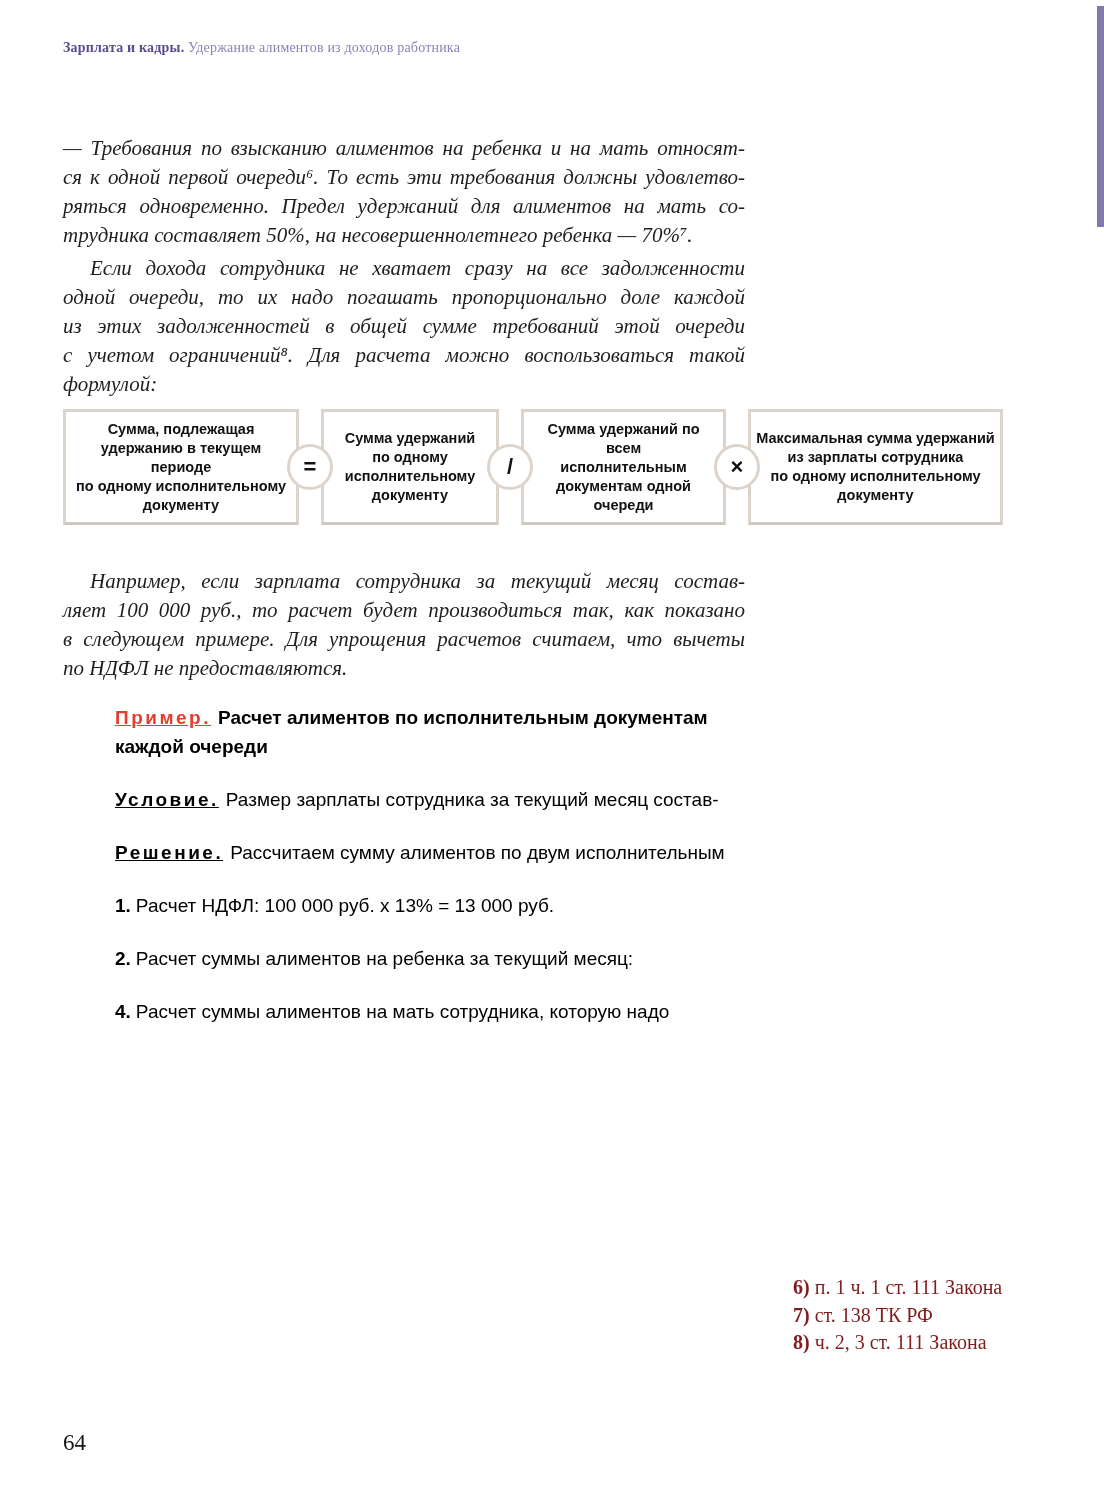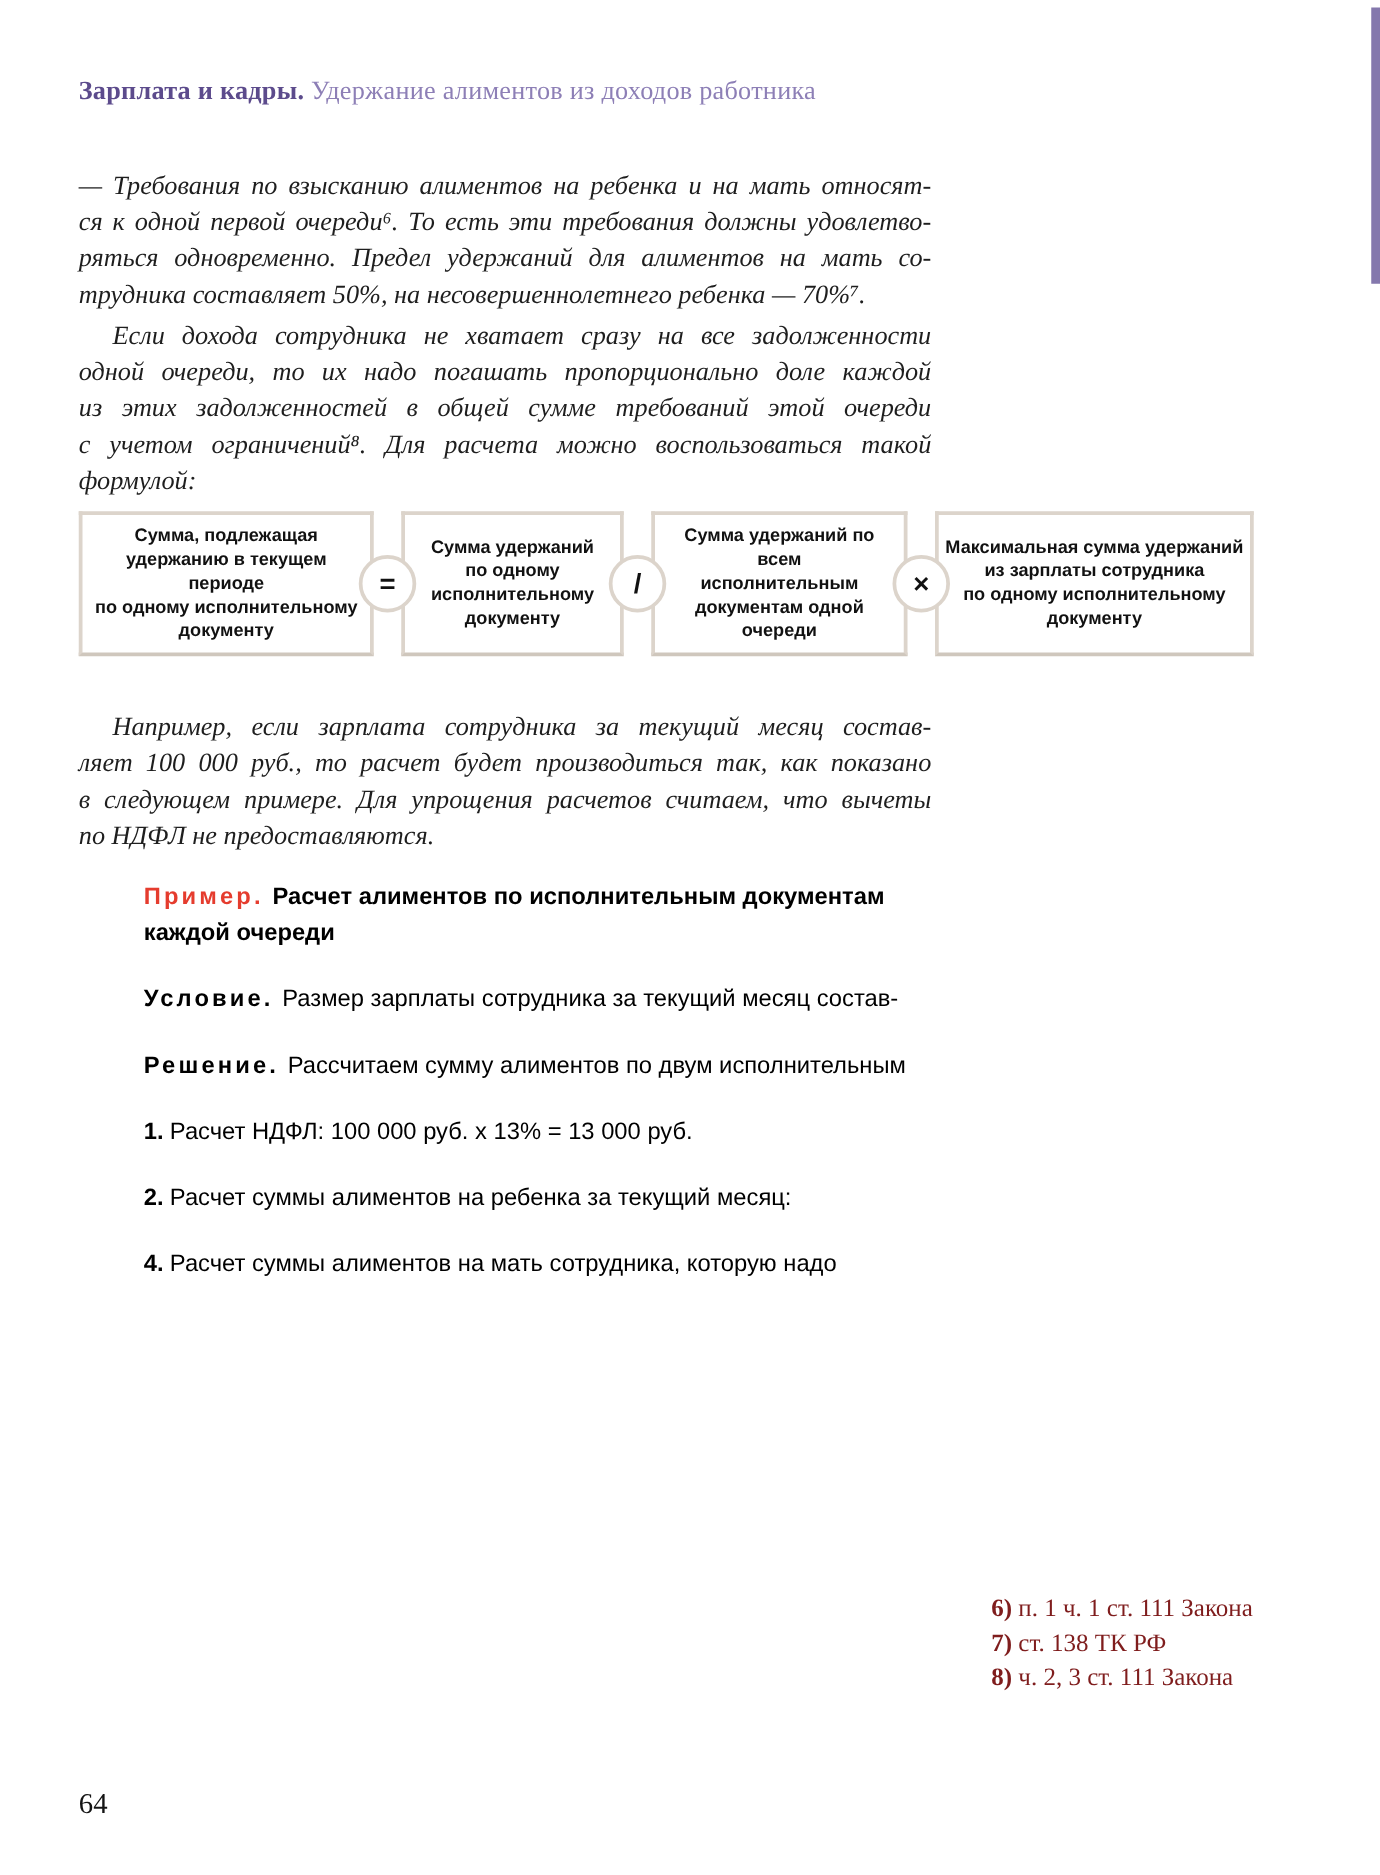--- a/index.html
+++ b/index.html
@@ -10,21 +10,21 @@
     --box-border:#dcd4cb;
     --ink:#1e1e1e;
   }
   html,body{margin:0;padding:0;background:#ffffff;}
   .page{
     position:relative;width:1104px;height:1500px;margin:0 auto;
     background:#ffffff;overflow:hidden;
     font-family:"Liberation Serif", serif;color:var(--ink);
   }
   
-  .hdr{position:absolute;left:63px;top:60px;font-size:21px;letter-spacing:.2px;white-space:nowrap;}
+  .hdr{position:absolute;left:63px;top:40px;font-size:14px;letter-spacing:.2px;white-space:nowrap;}
   .hdr .h-bold{font-weight:bold;color:var(--purple-dark);}
   .hdr .h-light{color:var(--purple-light);}
   .edge-bar{position:absolute;right:0;top:6px;width:7px;height:221px;background:var(--purple-bar);}
   
   .intro{position:absolute;left:63px;top:134px;width:682px;font-size:21px;line-height:29px;}
   .para{margin:0 0 4px 0;}
   .just .tline{text-align:justify;text-align-last:justify;font-style:italic;}
   .just .tline:last-child{text-align-last:left;}
   .ind-first .tline:first-child{text-indent:27px;}
   .para3{position:absolute;left:63px;top:567px;width:682px;font-size:21px;line-height:29px;}
@@ -42,21 +42,21 @@
     width:46px;height:46px;border-radius:50%;background:#fff;border:3px solid var(--box-border);
     display:flex;align-items:center;justify-content:center;z-index:2;margin:0 -12px;flex:0 0 auto;
     font-family:"Liberation Sans", sans-serif;font-weight:bold;font-size:22px;color:#111;box-sizing:border-box;
   }
   
   .example{
     position:absolute;left:115px;top:703px;width:640px;
     font-family:"Liberation Sans", sans-serif;font-size:19px;line-height:29px;color:#000;
   }
   .ex-block{margin:0 0 24px 0;}
-  .lead{font-weight:bold;letter-spacing:2.5px;margin-right:7px;}
+  .lead{font-weight:bold;letter-spacing:2.5px;margin-right:7px;text-decoration:underline;}
   .red{color:var(--red);}
   .b{font-weight:bold;}
   .num{font-weight:bold;margin-right:5px;}
   
   .footnotes{
     position:absolute;left:793px;top:1278px;width:240px;
     font-size:20px;line-height:19.5px;color:#7f1d1d;
   }
   .fn{margin:0 0 8px 0;}
   

